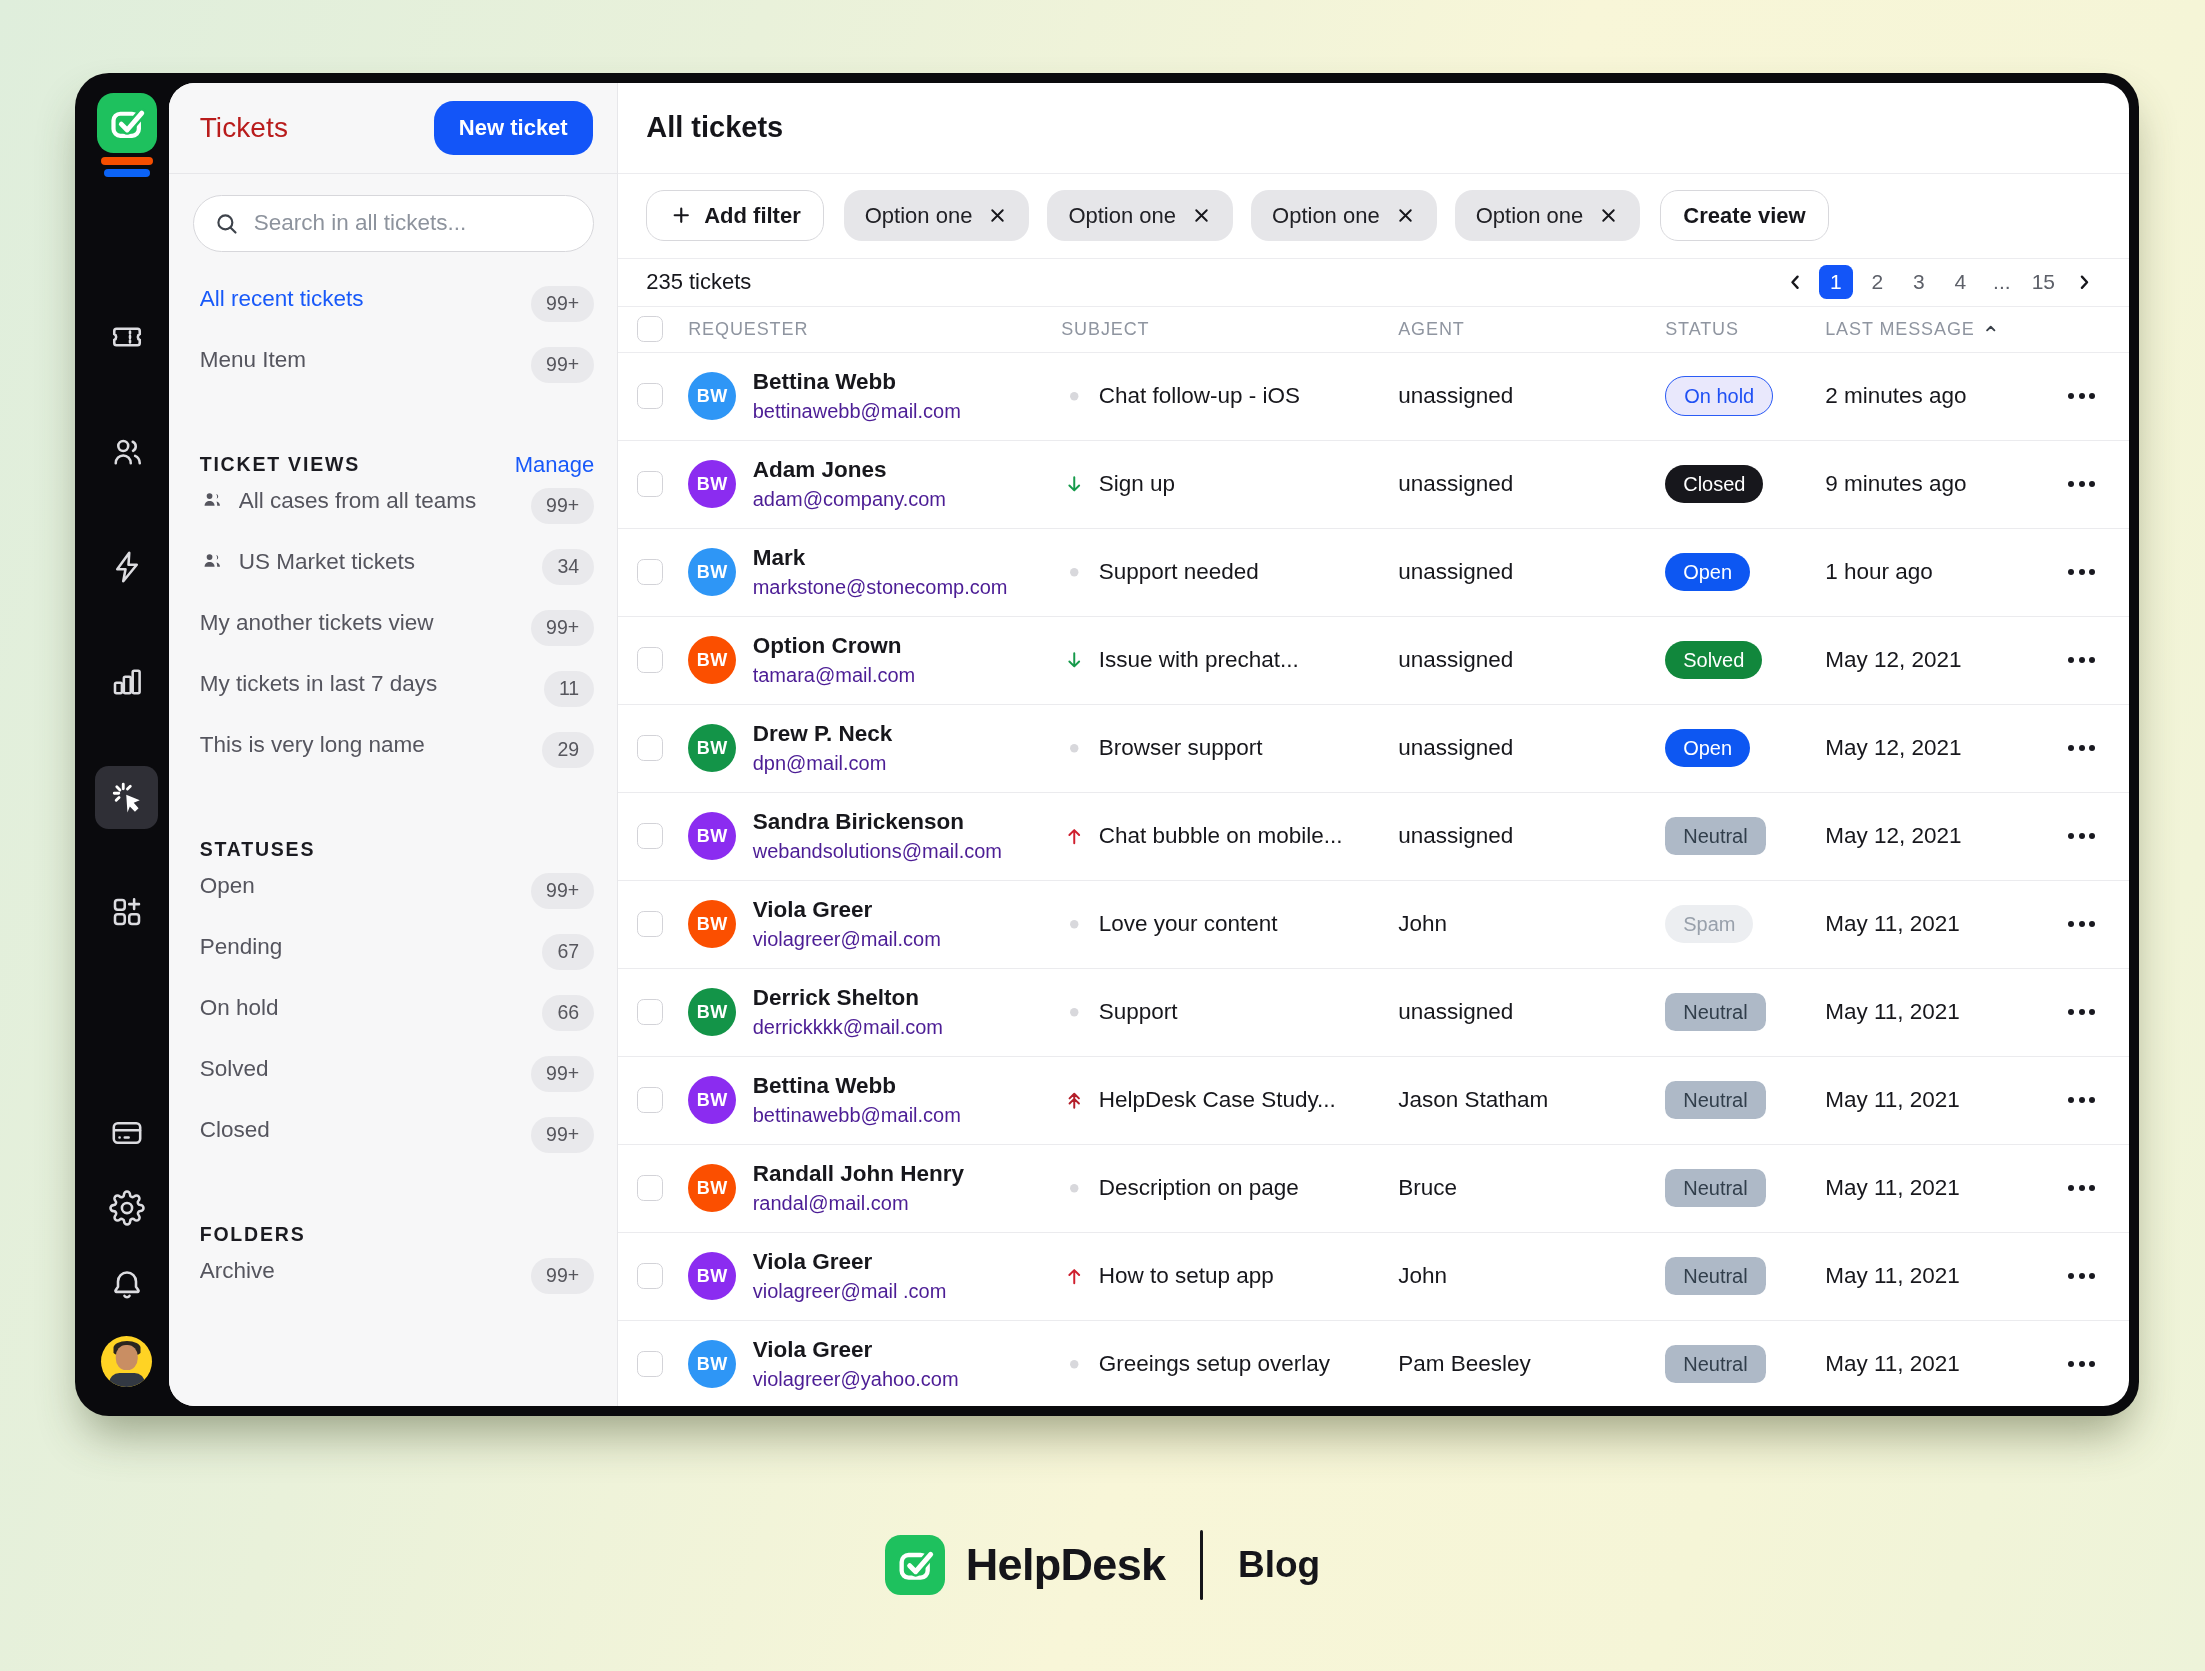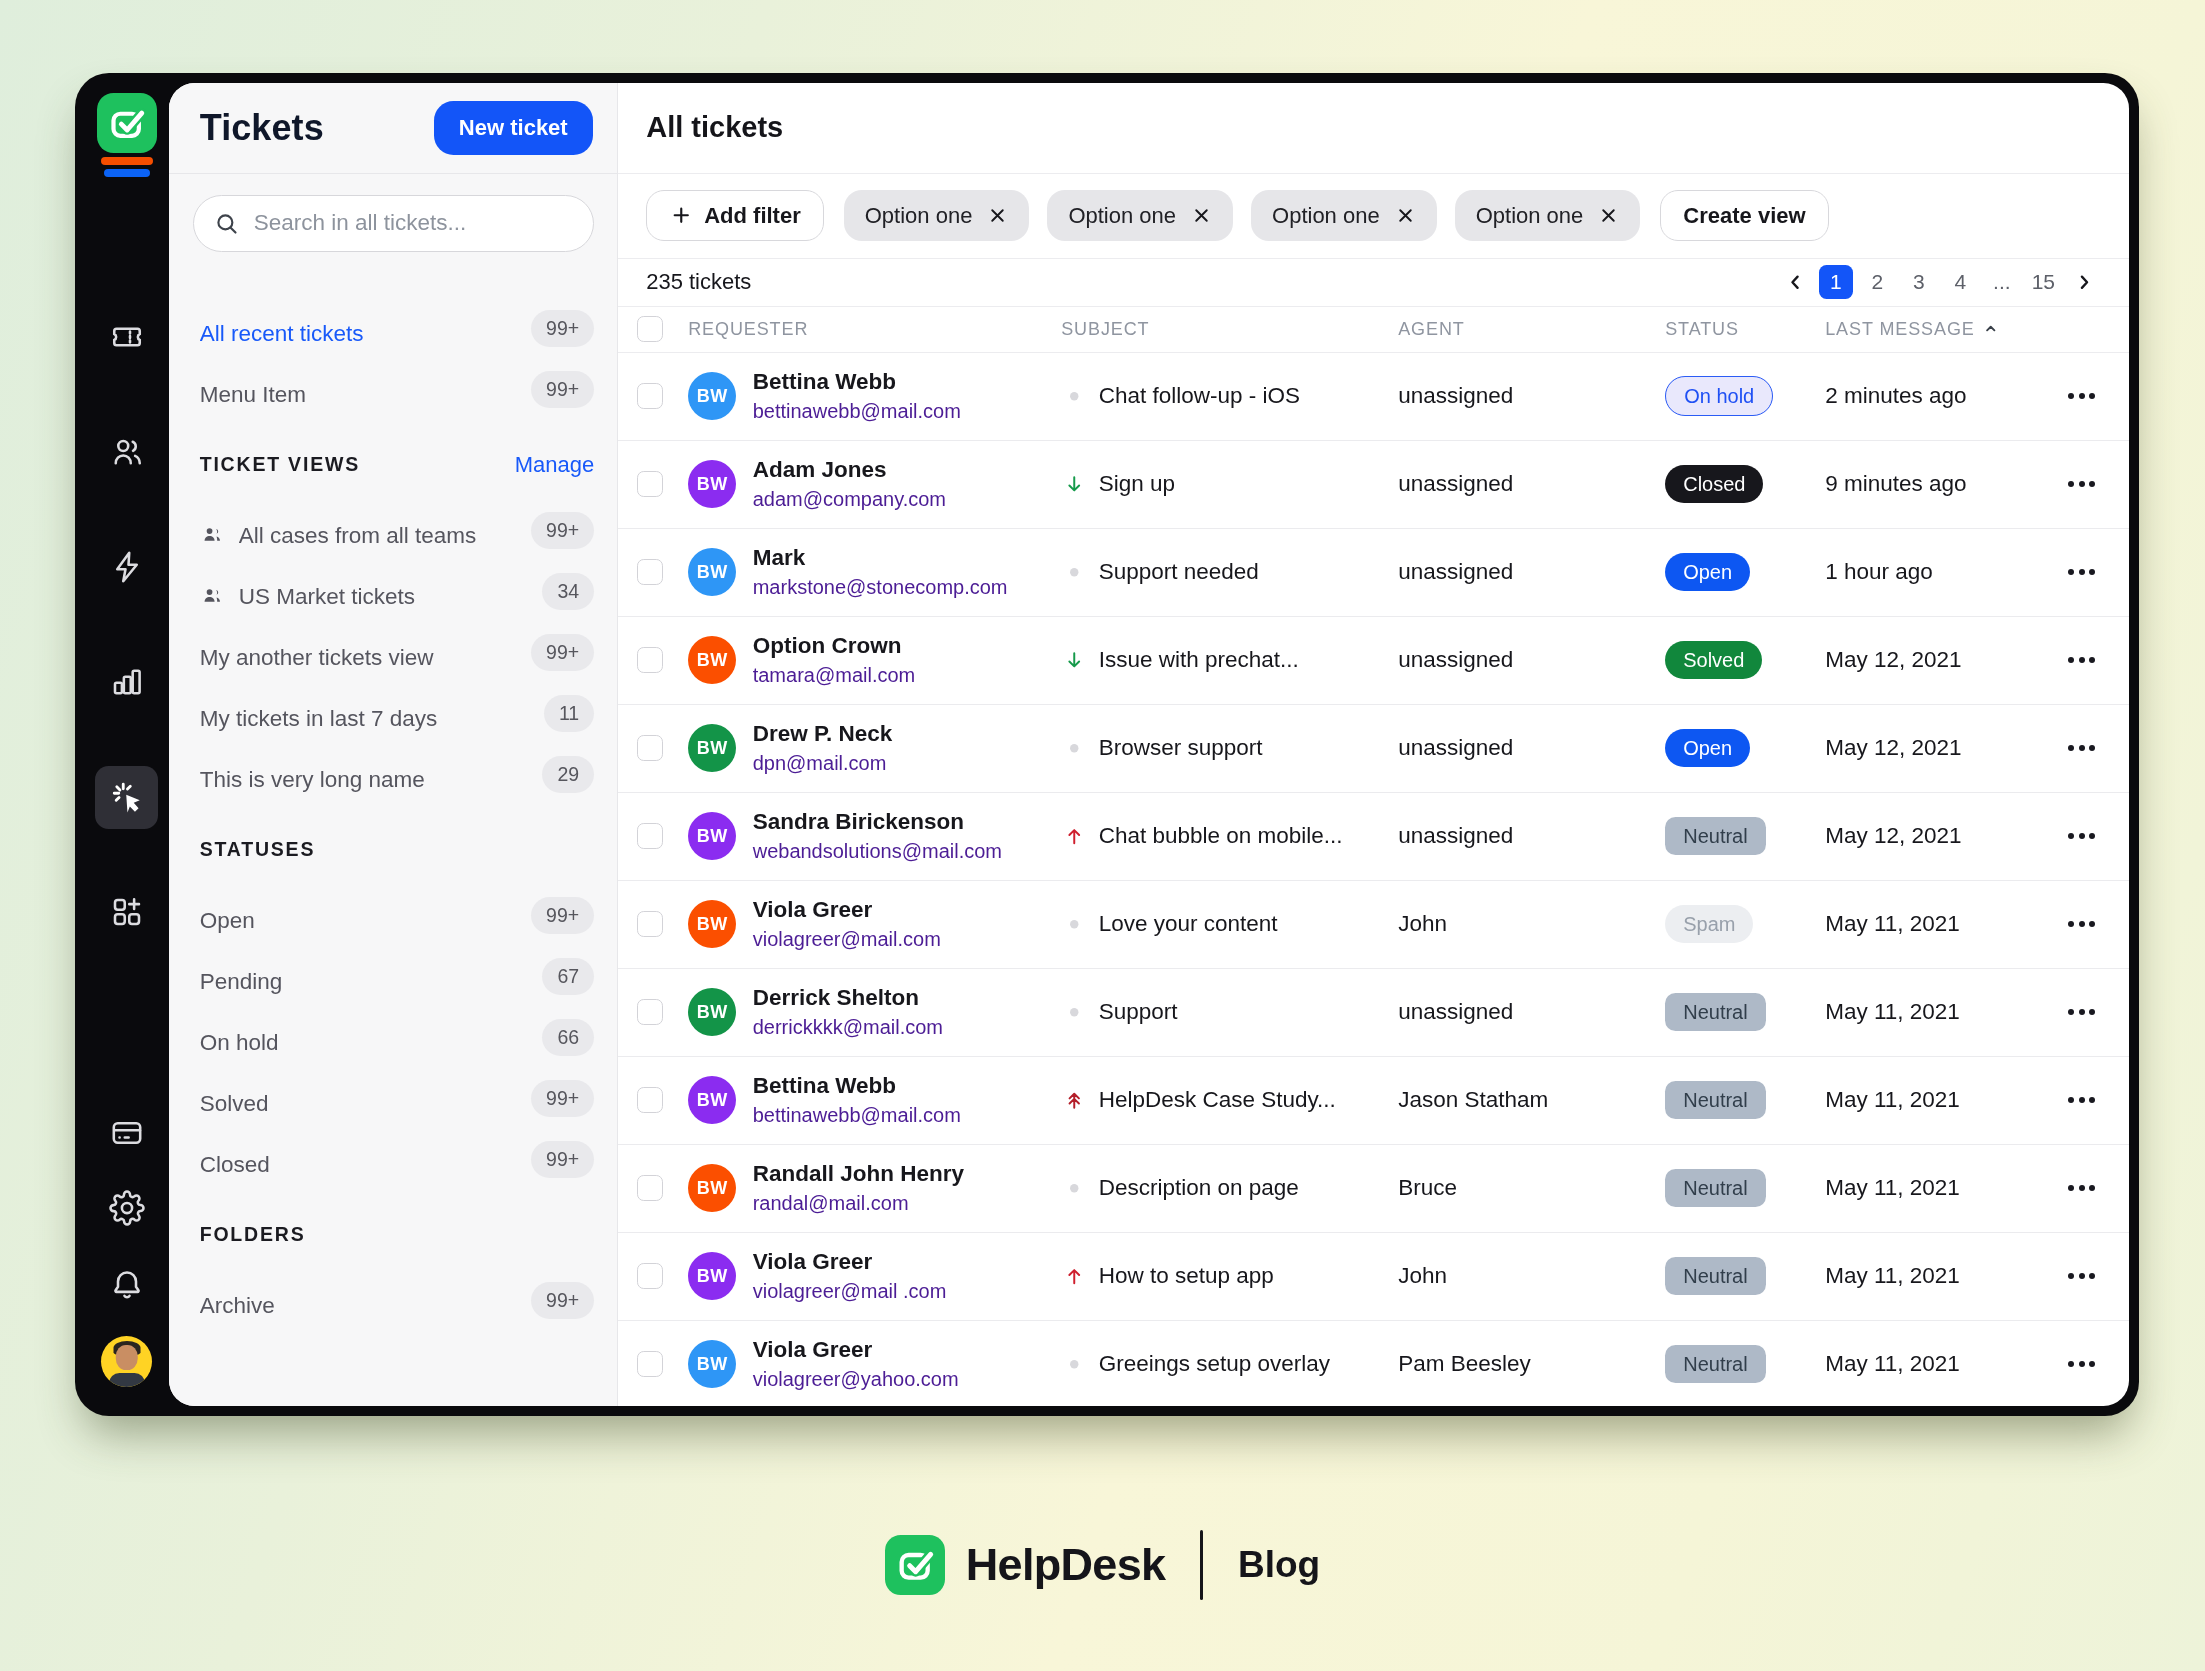--- a/index.html
+++ b/index.html
@@ -31,27 +31,27 @@
   .avatar .hair { position:absolute; left:50%; top:5.2px; transform:translateX(-50%); width:27px; height:13.5px; background:#2a2520; border-radius:50% 50% 20% 20%; }
   .avatar .head { position:absolute; left:50%; top:9px; transform:translateX(-50%); width:22.5px; height:25.5px; background:#c98e63; border-radius:45%; }
   .avatar .bod  { position:absolute; left:50%; bottom:-6px; transform:translateX(-50%); width:36px; height:19.5px; background:#323842; border-radius:10.5px 10.5px 0 0; }
 
   
   .content { flex:1; display:flex; background:#fff; border-radius:25.5px; overflow:hidden; }
 
   
   .sidebar { width:449px; background:#f7f7f8; border-right:0.7px solid #e7e7ea; display:flex; flex-direction:column; overflow:hidden; }
   .sb-header { height:91px; flex:none; display:flex; align-items:center; justify-content:space-between; padding:0 24px 0 31px; border-bottom:0.7px solid #e7e7ea; }
-  .sb-title { font-size:36px; font-weight:700; color:#0f172a; letter-spacing:0.1px; }
+  .sb-title { font-size:28px; font-weight:400; color:#b91c1c; letter-spacing:0.1px; }
   .btn-new { background:#1355f8; color:#fff; font-size:22px; font-weight:600; padding:14.2px 25px; border-radius:19.5px; border:none; font-family:inherit; cursor:pointer; }
   .sb-search { margin:21px 22.5px 0 24px; height:57px; flex:none; background:#fff; border:1.5px solid #d7d7db; border-radius:30px; display:flex; align-items:center; gap:13.5px; padding:0 19.5px; }
   .sb-search input { border:none; outline:none; background:transparent; font-family:inherit; font-size:22.5px; color:#45454d; width:100%; }
   .sb-search input::placeholder { color:#8d939d; }
   .sb-list { padding:34px 22.5px 0 31px; overflow:hidden; }
-  .sb-item { height:61px; display:flex; align-items:flex-end; font-size:22.5px; color:#55555e; cursor:pointer; }
+  .sb-item { height:61px; display:flex; align-items:flex-start; font-size:22.5px; color:#55555e; cursor:pointer; }
   .sb-item .grp { margin-right:13.5px; display:flex; color:#55555e; }
   .sb-item .lbl { flex:1; white-space:nowrap; overflow:hidden; text-overflow:ellipsis; }
   .sb-item.active { color:#1859f9; }
   .cnt { background:#e9e9ec; border-radius:748px; font-size:19.5px; color:#56565d; padding:6.7px 15px; min-width:42px; text-align:center; }
   .sb-section { margin-top:34px; height:46px; display:flex; align-items:center; justify-content:space-between; }
   .sb-section .hd { font-size:19.5px; font-weight:700; letter-spacing:1.8px; color:#1b1b21; }
   .sb-section .manage { font-size:22px; color:#1859f9; cursor:pointer; }
 
   
   .main { flex:1; display:flex; flex-direction:column; min-width:0; }

